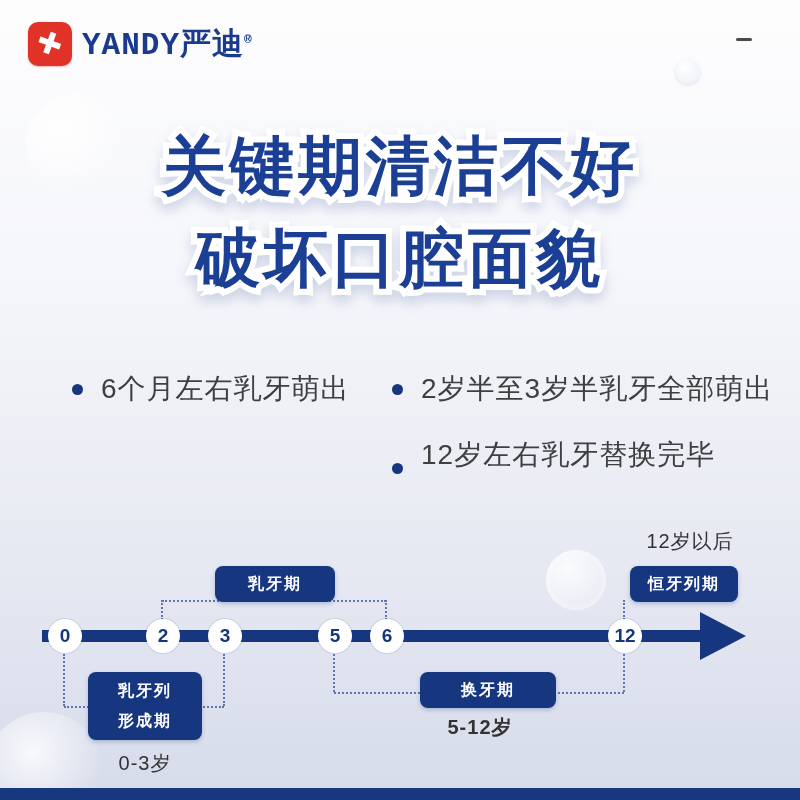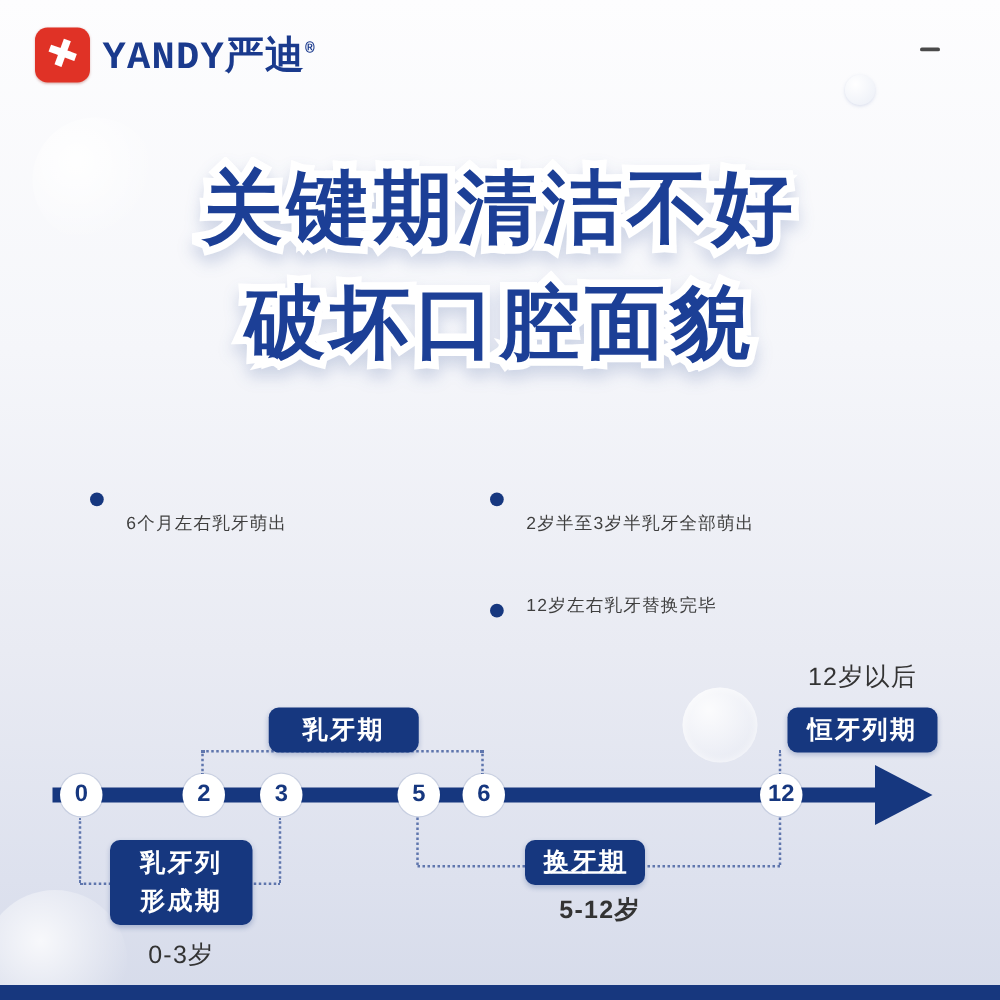--- a/index.html
+++ b/index.html
@@ -49,21 +49,21 @@
   .outlined { position:relative; z-index:0; display:inline-block; }
   .outlined::before {
     content:attr(data-text);
     position:absolute; left:0; top:0; z-index:-1;
     color:#fff; -webkit-text-stroke:12px #fff;
   }
 
   
   .bullet-item { position:absolute; display:flex; align-items:center; }
   .bullet-dot { width:11px; height:11px; border-radius:50%; background:#16377f; margin-right:18px; flex:none; }
-  .bullet-text { font-size:14px; color:#3f3f3f; letter-spacing:1px;margin-top:40px; }
+  .bullet-text { font-size:28px; color:#3f3f3f; letter-spacing:1px; }
   .b0 { left:72px;  top:370px; }
   .b1 { left:392px; top:370px; }
   .b2 { left:72px;  top:436px; }
   .b3 { left:392px; top:436px;align-items:flex-end; }
 
   
   .tl-line { position:absolute; left:42px; top:630px; width:662px; height:12px; background:#16377f; }
   .tl-arrowhead { position:absolute; left:700px; top:612px; width:0; height:0;
     border-top:24px solid transparent; border-bottom:24px solid transparent; border-left:46px solid #16377f; }
   .node {
@@ -78,47 +78,47 @@
   .n5 { left:318px; top:619px; }
   .n6 { left:370px; top:619px; }
   .n12{ left:608px; top:619px; }
 
   .dot-v { position:absolute; width:0; border-left:2px dotted #5f76ad; }
   .dot-h { position:absolute; height:0; border-top:2px dotted #5f76ad; }
 
   .badge {
     position:absolute; background:#16377f; color:#fff; border-radius:8px;
     display:flex; flex-direction:column; align-items:center; justify-content:center;
-    font-weight:bold; font-size:20px; letter-spacing:2px; line-height:30px;
+    font-weight:bold; font-size:16px; letter-spacing:2px; line-height:30px;
     box-shadow:0 2px 4px rgba(22,55,127,0.25);
   }
   .range-label { position:absolute; text-align:center; font-size:20px; color:#333; letter-spacing:1px; }
 
   
   .va2 { left:161px; top:600px; height:20px; }
   .va6 { left:385px; top:600px; height:20px; }
   .ha26 { left:162px; top:600px; width:224px; }
   .badge-ruya { left:215px; top:566px; width:120px; height:36px; }
   .range-26 { left:215px; top:520px; width:120px;margin-top:44px; }
 
   .va12 { left:623px; top:600px; height:20px; }
-  .badge-hengya { left:630px; top:566px; width:120px; height:36px; }
+  .badge-hengya { left:630px; top:566px; width:108px; height:36px; }
   .range-12plus { left:620px; top:528px; width:140px; }
 
   
   .vb0 { left:63px;  top:654px; height:52px; }
   .vb3 { left:223px; top:654px; height:52px; }
   .hb03 { left:64px; top:706px; width:160px; }
   .badge-ruyalie { left:88px; top:672px; width:114px; height:68px; }
   .range-03 { left:88px; top:750px; width:114px; }
 
   .vb5 { left:333px; top:654px; height:38px; }
   .vb12 { left:623px; top:654px; height:38px; }
   .hb512 { left:334px; top:692px; width:290px; }
-  .badge-huanya { left:420px; top:672px; width:96px; height:36px;text-decoration:underline; }
+  .badge-huanya { left:420px; top:672px; width:136px; height:36px; }
   .range-512 { left:420px; top:714px; width:120px;font-weight:bold; }
 
   .bottom-bar { position:absolute; left:0; bottom:0; width:100%; height:12px; background:#17377e; }
 </style>
 </head>
 <body>
 
 <div class="page">
 
   <div class="bubble bubble-tl"></div>

